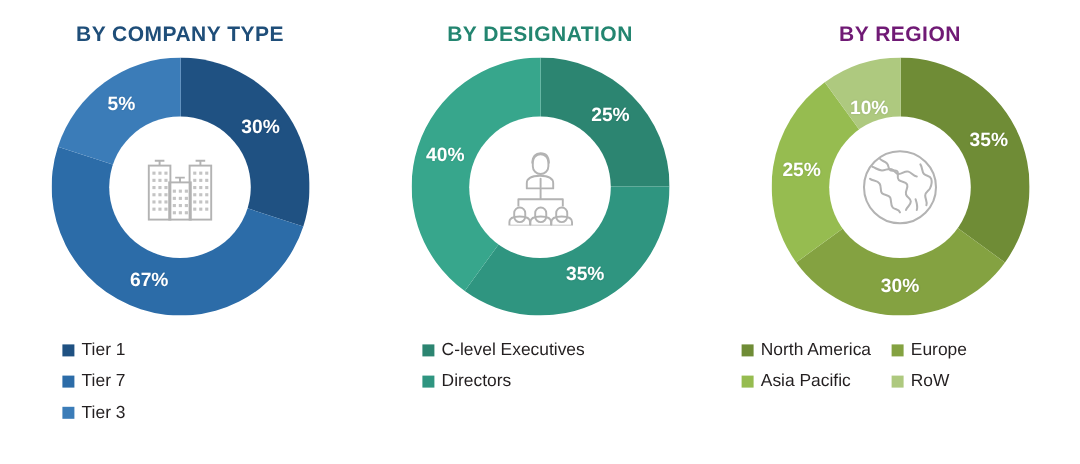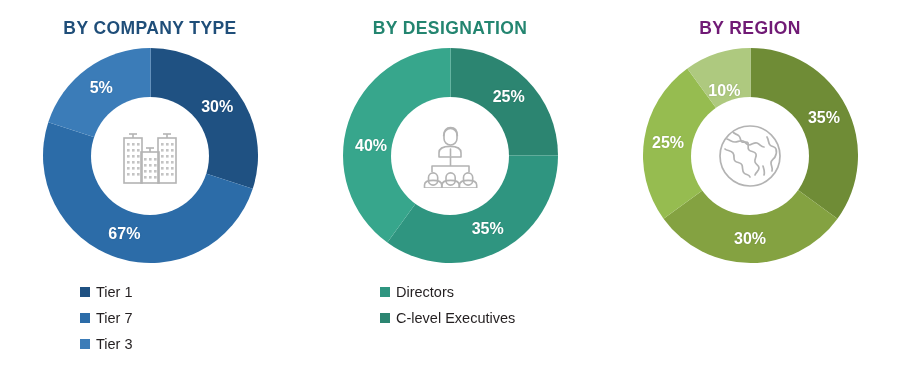--- a/index.html
+++ b/index.html
@@ -71,21 +71,21 @@
     white-space: nowrap;
     text-shadow: 0 0 2px rgba(0,0,0,0.12);
   }
   .legend {
     margin-top: 16px;
     display: flex;
     flex-direction: column;
     align-items: flex-start;
   }
   .legend.one-col {
-    padding-left: 80px;
+    padding-left: 52px;
   }
   .legend.two-col {
     display: grid;
     grid-template-columns: 125px 110px;
     grid-auto-rows: 26px;
     padding-left: 18px;
     align-items: center;
   }
   .legend-row {
     display: flex;
@@ -235,31 +235,31 @@
             <path d="M44.5 64v-3c0-3 3.6-4.6 8.6-4.6s8.6 1.6 8.6 4.6v3z"></path>
           </g>
           <g stroke="#b3b3b3" stroke-width="1.6" stroke-linecap="round">
             <line x1="35.5" y1="25" x2="35.5" y2="32"></line>
           </g>
         </svg>
       </div>
       <div id="pcts-1">
           <div class="pct-label" style="left: 166.19px; top: 48.8101px;">25%</div>
           <div class="pct-label" style="left: 145.181px; top: 181.454px;">35%</div>
-          <div class="pct-label" style="left: 28.5623px; top: 98px;">40%</div>
+          <div class="pct-label" style="left: 28.5623px; top: 82px;">40%</div>
         </div>
     </div>
     <div class="legend one-col" id="legend-1">
         <div class="legend-row">
+          <span class="swatch" style="background: rgb(44, 133, 113);"></span>
+          <span class="legend-label">C-level Executives</span>
+        </div>
+        <div class="legend-row">
           <span class="swatch" style="background: rgb(47, 149, 128);"></span>
           <span class="legend-label">Directors</span>
-        </div>
-        <div class="legend-row">
-          <span class="swatch" style="background: rgb(44, 133, 113);"></span>
-          <span class="legend-label">C-level Executives</span>
         </div>
       </div>
   </div>
 
   <div class="panel">
     <div class="panel-title" id="title-2" style="color: #701a75;">BY REGION</div>
     <div class="donut-wrap">
       <svg class="donut-svg" id="donut-2" width="215" height="215" viewBox="0 0 215 215">
           <path d="M 107.5 107.5 L 107.5 0 A 107.5 107.5 0 0 1 194.46932689530686 170.68691462144085 Z" fill="#6f8c36"></path>
           <path d="M 107.5 107.5 L 194.46932689530686 170.68691462144085 A 107.5 107.5 0 0 1 20.530673104693165 170.68691462144088 Z" fill="#84a241"></path>
@@ -278,15 +278,33 @@
           </g>
         </svg>
       </div>
       <div id="pcts-2">
           <div class="pct-label" style="left: 181.454px; top: 69.8188px;">35%</div>
           <div class="pct-label" style="left: 107.5px; top: 190.5px;">30%</div>
           <div class="pct-label" style="left: 25.5219px; top: 94.5159px;">25%</div>
           <div class="pct-label" style="left: 81.8516px; top: 43px;">10%</div>
         </div>
     </div>
+    <div class="legend two-col" id="legend-2">
+        <div class="legend-row">
+          <span class="swatch" style="background: rgb(111, 140, 54);"></span>
+          <span class="legend-label">North America</span>
+        </div>
+        <div class="legend-row">
+          <span class="swatch" style="background: rgb(132, 162, 65);"></span>
+          <span class="legend-label">Europe</span>
+        </div>
+        <div class="legend-row">
+          <span class="swatch" style="background: rgb(150, 188, 80);"></span>
+          <span class="legend-label">Asia Pacific</span>
+        </div>
+        <div class="legend-row">
+          <span class="swatch" style="background: rgb(174, 201, 127);"></span>
+          <span class="legend-label">RoW</span>
+        </div>
+      </div>
   </div>
 
 </div>
 
 </body></html>

